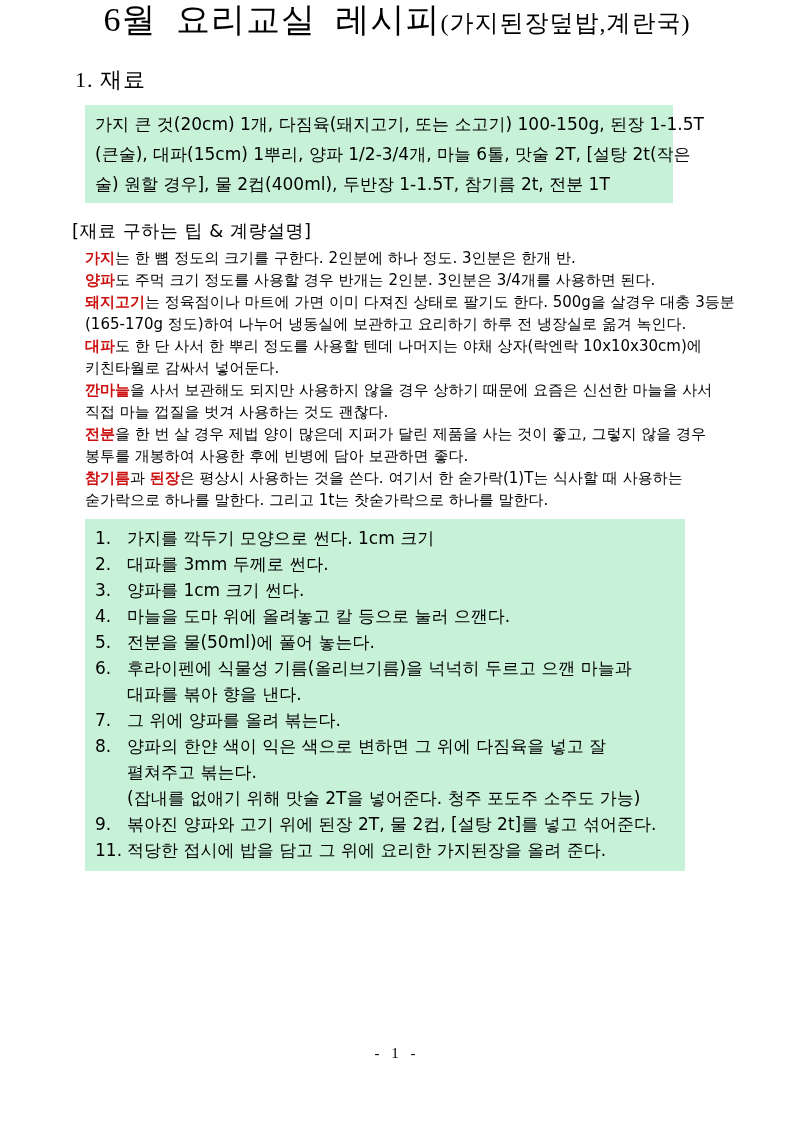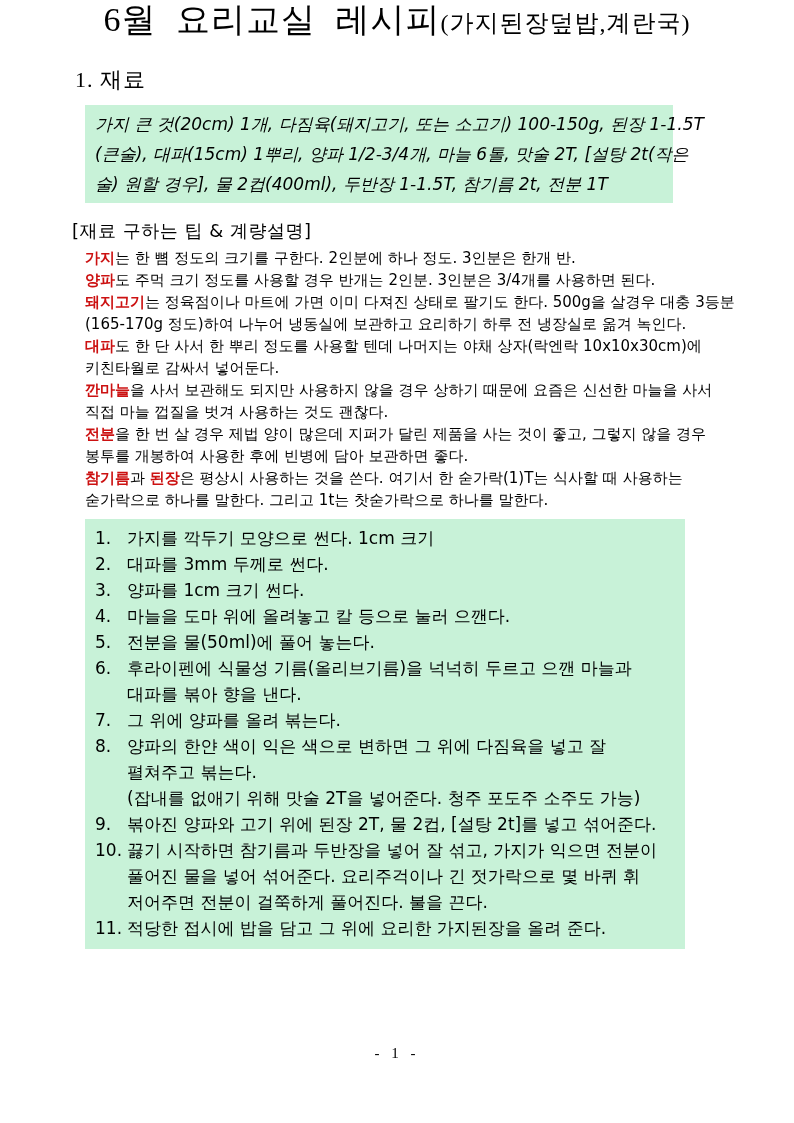--- a/index.html
+++ b/index.html
@@ -22,21 +22,21 @@
   .sec-heading{
     margin:24px 0 0 75px;font-family:"Liberation Serif",serif;
     font-size:22px;letter-spacing:1px;
   }
   .green-box{
     background:var(--highlight-green,#c8f2d8);
     margin-left:85px;box-sizing:border-box;
   }
   .ing-box{
     margin-top:10px;width:588px;padding:4px 10px;
-    font-size:17px;line-height:30px;font-style:italic;
+    font-size:17px;line-height:30px;
   }
   .ing-line{white-space:nowrap;}
   .tips-heading{
     margin:16px 0 4px 72px;font-size:18px;font-weight:normal;
     letter-spacing:0.5px;
   }
   .tips-list{margin-left:85px;width:650px;font-size:15px;line-height:22px;}
   .tip{word-break:keep-all;}
   .tip .kw{
     color:var(--keyword-red,#cc1111);font-weight:bold;
@@ -116,24 +116,20 @@
       </div>
       <div class="step">
         <div class="num">8.</div>
         <div class="txt">양파의 한얀 색이 익은 색으로 변하면 그 위에 다짐육을 넣고 잘 펼쳐주고 볶는다.<div>(잡내를 없애기 위해 맛술 2T을 넣어준다. 청주 포도주 소주도 가능)</div></div>
       </div>
       <div class="step">
         <div class="num">9.</div>
         <div class="txt">볶아진 양파와 고기 위에 된장 2T, 물 2컵, [설탕 2t]를 넣고 섞어준다.</div>
       </div>
       <div class="step">
-        <div class="num">10.</div>
-        <div class="txt">끓기 시작하면 참기름과 두반장을 넣어 잘 섞고, 가지가 익으면 전분이 풀어진 물을 넣어 섞어준다. 요리주걱이나 긴 젓가락으로 몇 바퀴 휘 저어주면 전분이 걸쭉하게 풀어진다. 불을 끈다.</div>
-      </div>
-      <div class="step">
         <div class="num">11.</div>
         <div class="txt">적당한 접시에 밥을 담고 그 위에 요리한 가지된장을 올려 준다.</div>
       </div>
     </div>
 
   <div class="page-footer">- 1 -</div>
 
 </div>
 
 </body></html>

